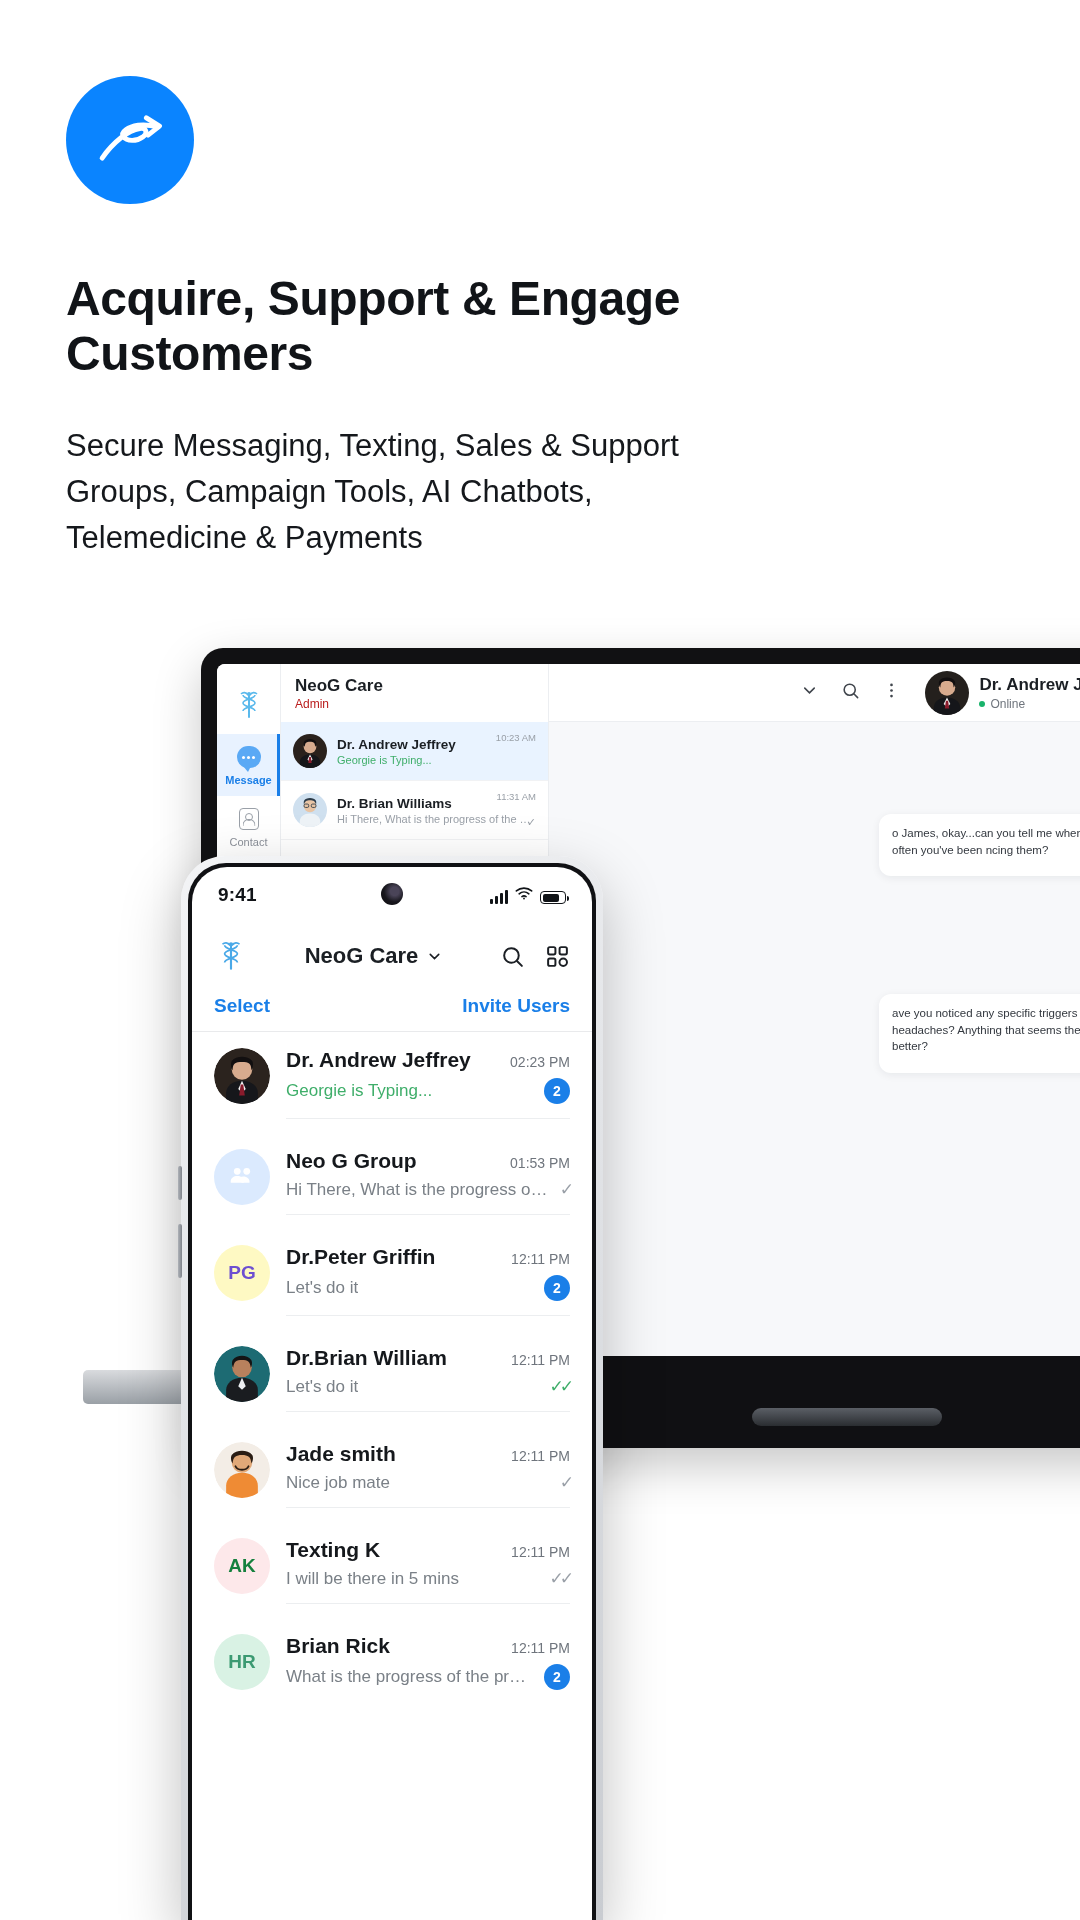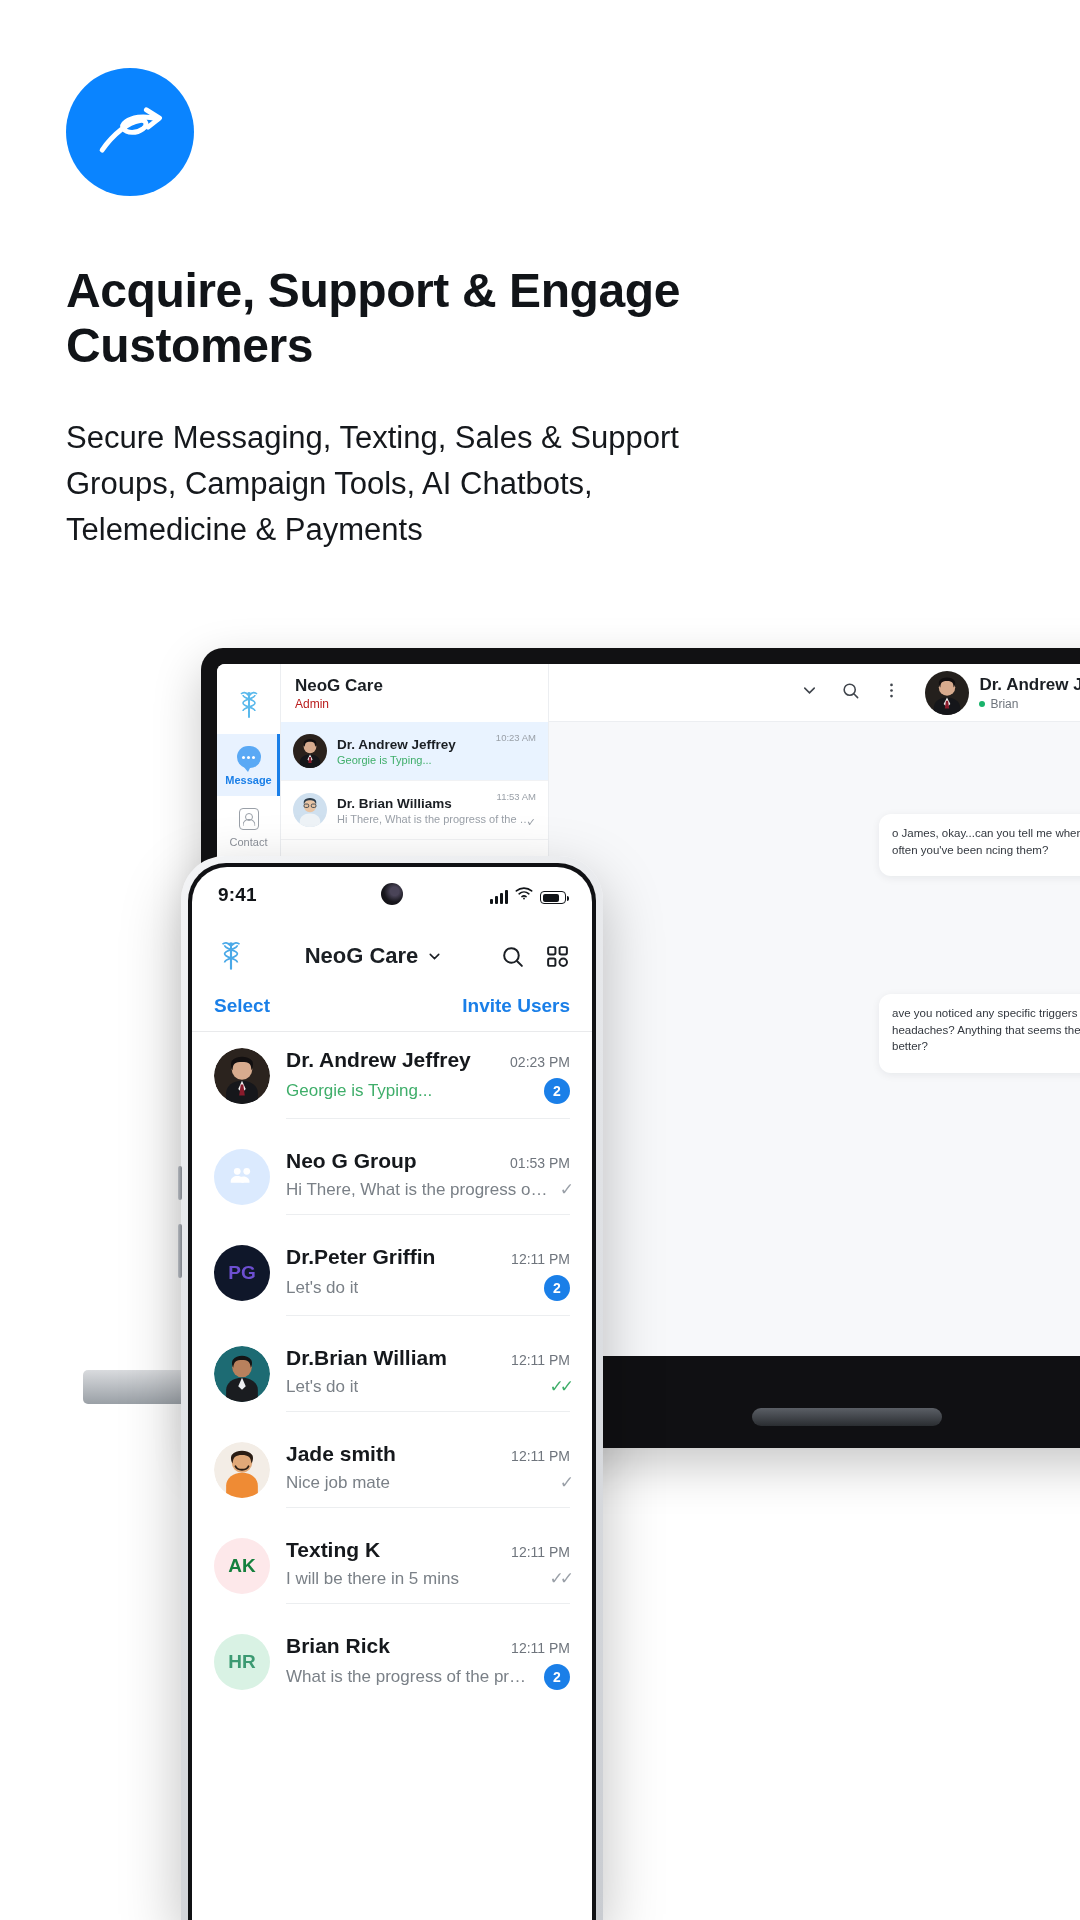--- a/index.html
+++ b/index.html
@@ -5,21 +5,21 @@
   * { margin:0; padding:0; box-sizing:border-box; }
   html,body { width:1080px; height:1920px; }
   body {
     font-family:"Liberation Sans", sans-serif;
     background:#ffffff;
     position:relative;
     overflow:hidden;
   }
 
   
-  .hero { position:absolute; left:66px; top:68px; width:800px; }
+  .hero { position:absolute; left:66px; top:76px; width:800px; }
   .logo-badge {
     width:128px; height:128px; border-radius:50%;
     background:#0a84ff; display:flex; align-items:center; justify-content:center;
   }
   .logo-badge svg { width:82px; height:82px; display:block; }
 
   .headline {
     margin-top:68px;
     font-size:48px; line-height:1.14; font-weight:700;
     letter-spacing:-0.4px; color:#111418; max-width:640px;
@@ -313,21 +313,21 @@
               <path d="M20 24c-7 0-12 4-12 9v7h24v-7c0-5-5-9-12-9z" fill="#eef3f7"></path>
               <path d="M13 9c2-4 12-4 14 0 .6 1.4.4 3.4 0 4.6-1-4-3-5-7-5s-6 1-7 5c-.4-1.2-.6-3.2 0-4.6z" fill="#2b3a47"></path>
               <rect x="13" y="13" width="5.5" height="4" rx="1.6" fill="none" stroke="#2b3a47" stroke-width="1"></rect>
               <rect x="21.5" y="13" width="5.5" height="4" rx="1.6" fill="none" stroke="#2b3a47" stroke-width="1"></rect>
             </svg>
           </div>
           <div class="dt-rowtxt">
             <div class="dt-rowname">Dr. Brian Williams</div>
             <div class="dt-rowmsg">Hi There, What is the progress of the pro...</div>
           </div>
-          <span class="dt-rowtime">11:53 AM</span>
+          <span class="dt-rowtime">11:31 AM</span>
           <span class="dt-rowtick">✓</span>
         </div>
       </div>
 
       <div class="dt-conv">
         <div class="dt-convhdr">
           <div class="dt-hdr-tools">
             <span>
               <svg viewBox="0 0 24 24" fill="none" stroke="#41464d" stroke-width="2" stroke-linecap="round">
                   <path d="M6 9l6 6 6-6"></path>
@@ -354,21 +354,21 @@
               <path d="M20 24c-7 0-12 4-12 9v7h24v-7c0-5-5-9-12-9z" fill="#15161a"></path>
               <path d="M20 24l-3 6 3 3 3-3-3-6z" fill="#f2f2f2"></path>
               <path d="M19 27h2l1 7h-4l1-7z" fill="#8a1b2c"></path>
               <path d="M13 9c3-4 11-4 14 0 1 2 0 5-1 6 0-5-2-6-6-6s-6 1-6 6c-1-1-2-4-1-6z" fill="#120f10"></path>
             </svg>
           </div>
           <div>
             <div class="dt-hdr-name">Dr. Andrew Jeffrey</div>
             <div class="dt-hdr-status">
               <span class="dot-online"></span>
-              <span>Brian</span>
+              <span>Online</span>
             </div>
           </div>
         </div>
 
         <div class="bub bub1">
           <span>o James, okay...can you tell me when arted and how often you've been ncing them?</span>
           
         </div>
         <div class="bub bub2">
           <span>ave you noticed any specific triggers e headaches? Anything that seems them worse or better?</span>
@@ -504,21 +504,21 @@
             <div class="ph-rowbot">
               <span class="ph-msg">Hi There, What is the progress of the project?</span>
               <span class="ph-meta">
                   <span class="tick">✓</span>
                 </span>
             </div>
           </div>
         </div>
 
         <div class="ph-row">
-          <div class="ph-avatar" style="background:#0f172a;color:#6d4fd1;">
+          <div class="ph-avatar" style="background:#fef9c3;color:#6d4fd1;">
             <span>PG</span>
           </div>
           <div class="ph-rowbody">
             <div class="ph-rowtop">
               <span class="ph-name">Dr.Peter Griffin</span>
               <span class="ph-time2">12:11 PM</span>
             </div>
             <div class="ph-rowbot">
               <span class="ph-msg">Let's do it</span>
               <span class="ph-meta">

